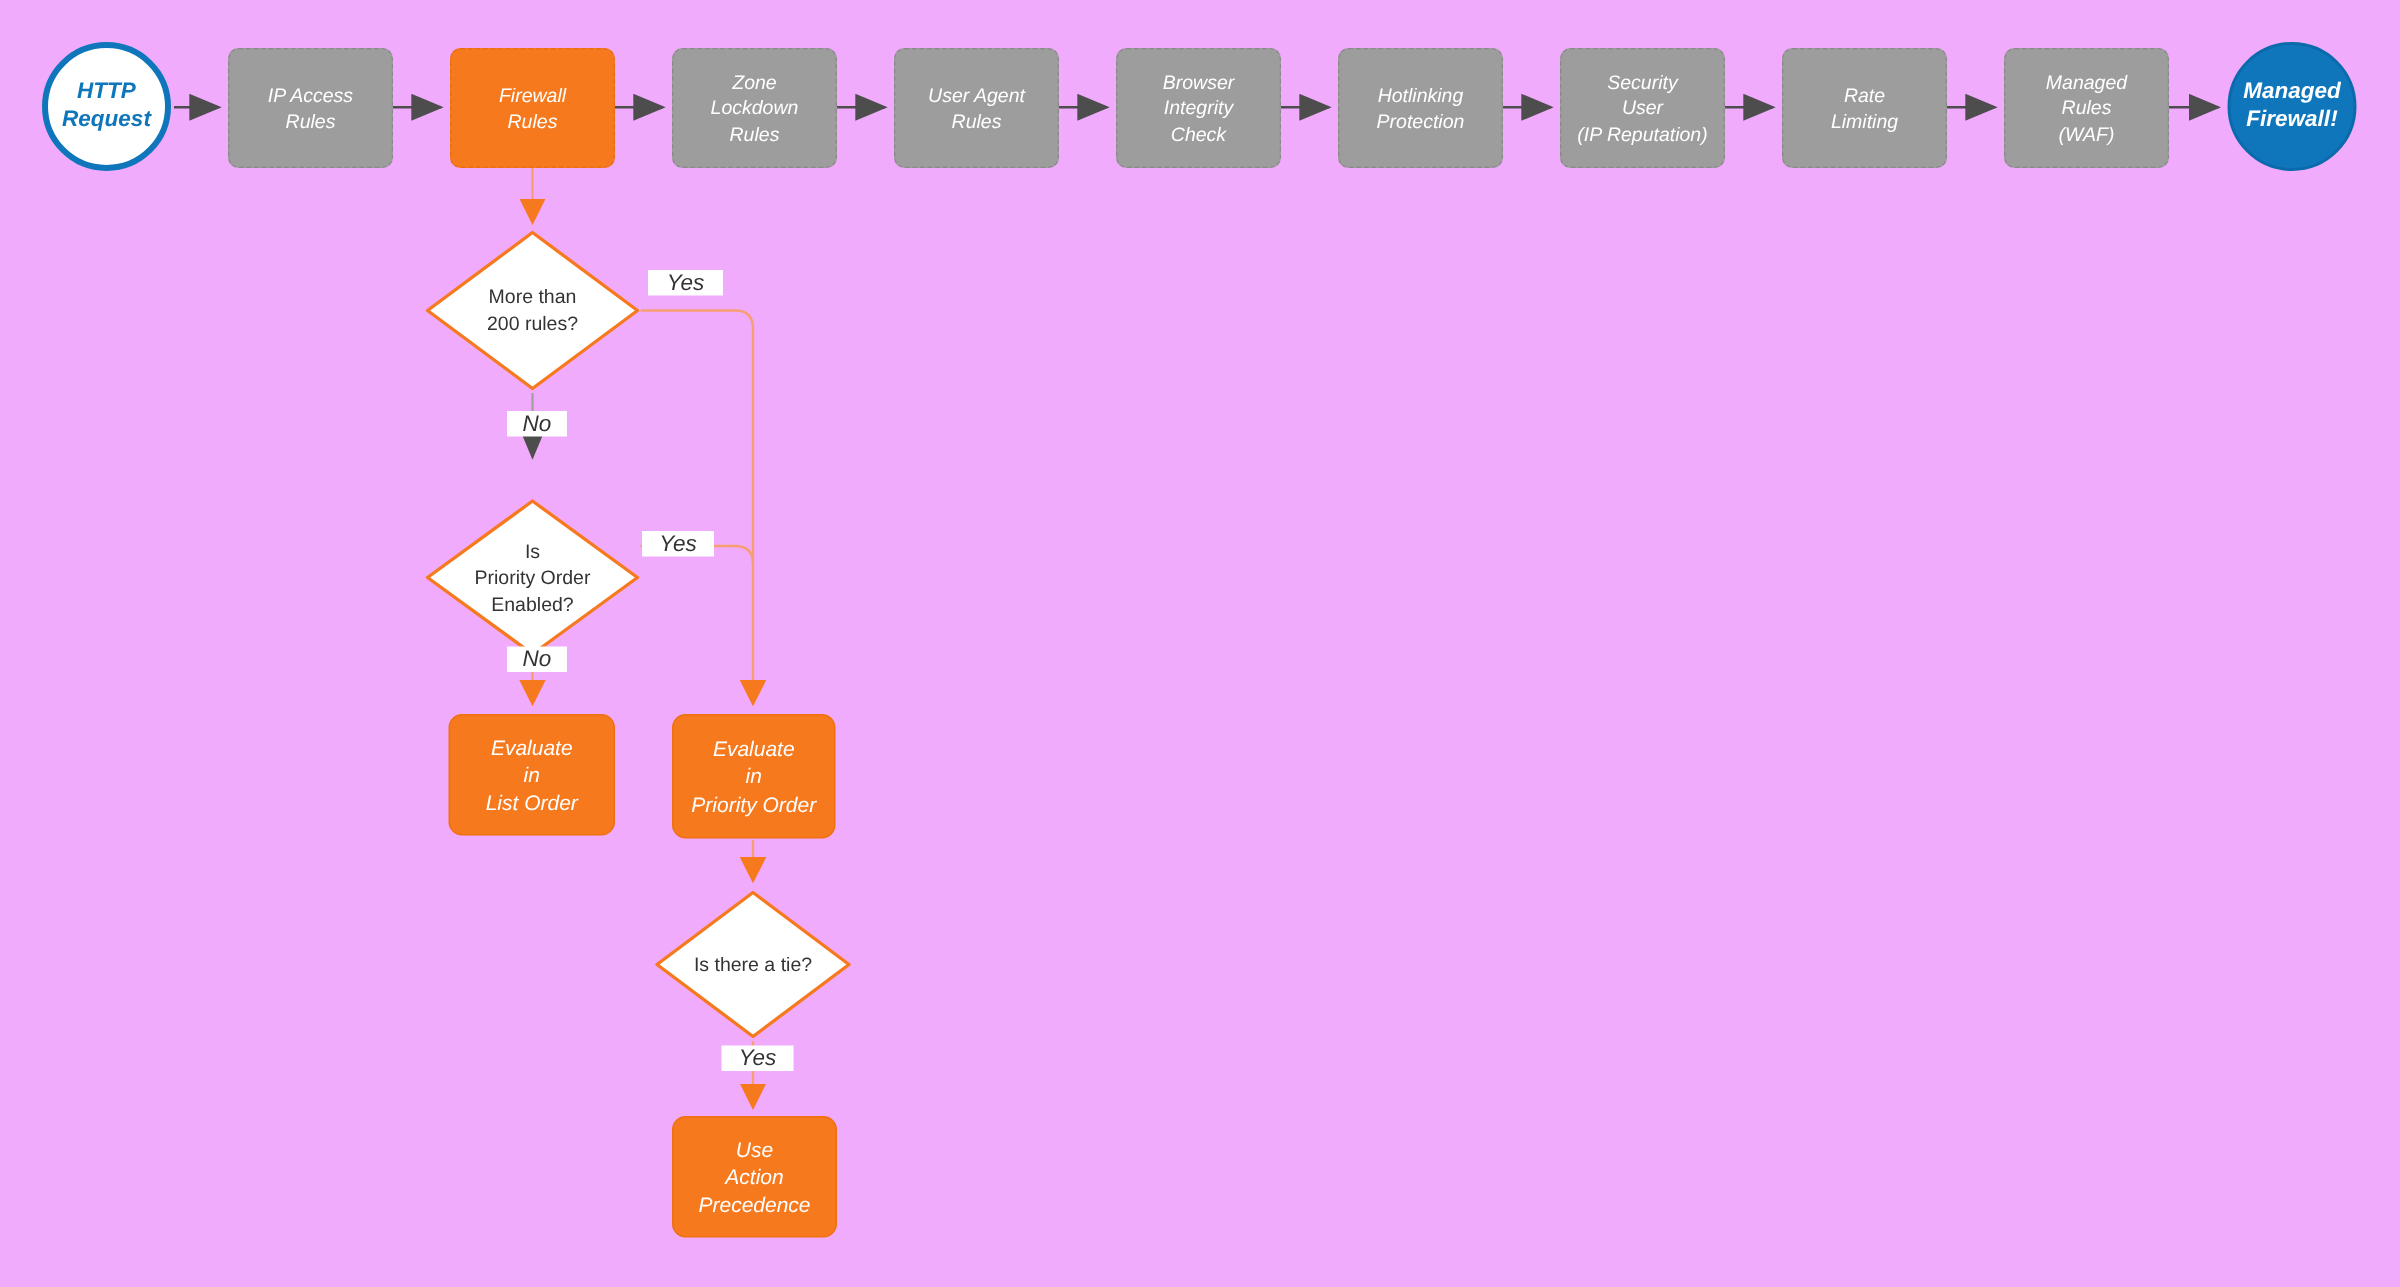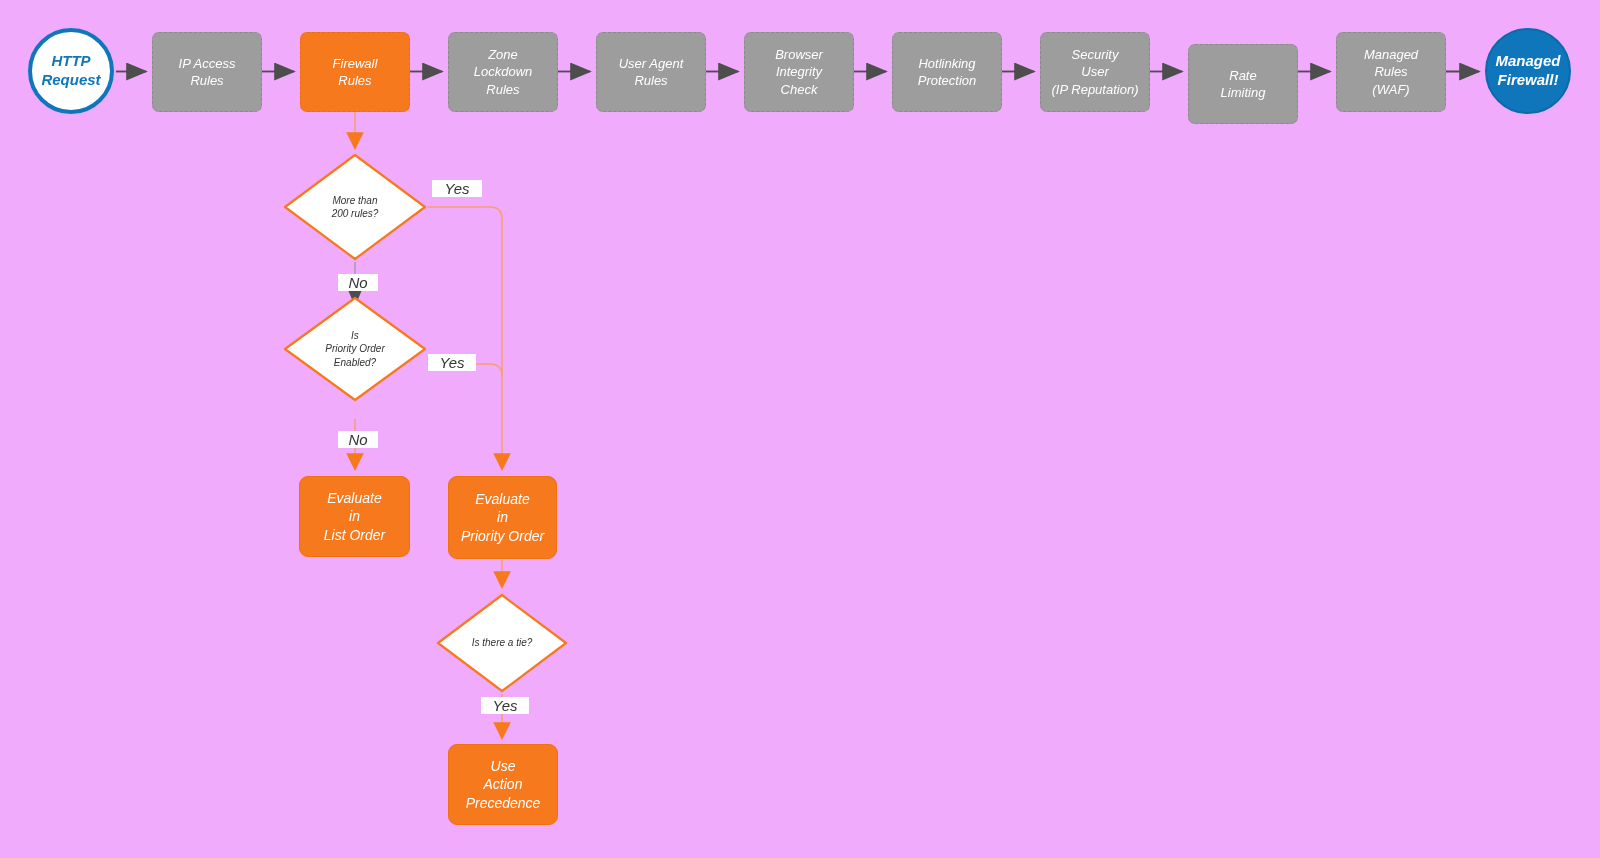--- a/index.html
+++ b/index.html
@@ -57,23 +57,22 @@
     border: 2px solid #0b6aac;
     color: #ffffff;
   }
   .diamond { position: absolute; }
   .diamond svg { position: absolute; left: 0; top: 0; }
   .diamond .dlabel {
     position: absolute; inset: 0;
     display: flex; align-items: center; justify-content: center;
     text-align: center;
     color: #333333;
-    font-size: 10px;
+    font-size: 13px;
     line-height: 1.35;
-    font-style: italic;
   }
   .edge-label {
     position: absolute;
     background: #ffffff;
     color: #333333;
     font-style: italic;
     font-size: 15px;
     padding: 0 3px;
     text-align: center;
   }
@@ -147,21 +146,21 @@
   </div>
   <div class="node stage-box" style="left:892px; top:32px;">
     <span class="pre">Hotlinking
 Protection</span>
   </div>
   <div class="node stage-box" style="left:1040px; top:32px;">
     <span class="pre">Security
 User
 (IP Reputation)</span>
   </div>
-  <div class="node stage-box" style="left:1188px; top:32px;margin-top:12px;">
+  <div class="node stage-box" style="left:1188px; top:32px;">
     <span class="pre">Rate
 Limiting</span>
   </div>
   <div class="node stage-box" style="left:1336px; top:32px;">
     <span class="pre">Managed
 Rules
 (WAF)</span>
   </div>
 
   <div class="node circle-node circle-end" style="left:1485px; top:28px;">
@@ -170,21 +169,21 @@
   </div>
 
   <div class="diamond" style="left:283px; top:153px; width:144px; height:108px;">
     <svg width="144" height="108" viewBox="0 0 144 108">
       <polygon points="72,2 142,54 72,106 2,54" fill="#ffffff" stroke="#f7791d" stroke-width="2.2" stroke-linejoin="round"></polygon>
     </svg>
     <div class="dlabel pre">More than
 200 rules?</div>
   </div>
 
-  <div class="diamond" style="left:283px; top:296px; width:144px; height:106px;">
+  <div class="diamond" style="left:283px; top:332px; width:144px; height:106px;">
     <svg width="144" height="106" viewBox="0 0 144 106">
       <polygon points="72,2 142,53 72,104 2,53" fill="#ffffff" stroke="#f7791d" stroke-width="2.2" stroke-linejoin="round"></polygon>
     </svg>
     <div class="dlabel pre">Is
 Priority Order
 Enabled?</div>
   </div>
 
   <div class="diamond" style="left:436px; top:593px; width:132px; height:100px;">
     <svg width="132" height="100" viewBox="0 0 132 100">

